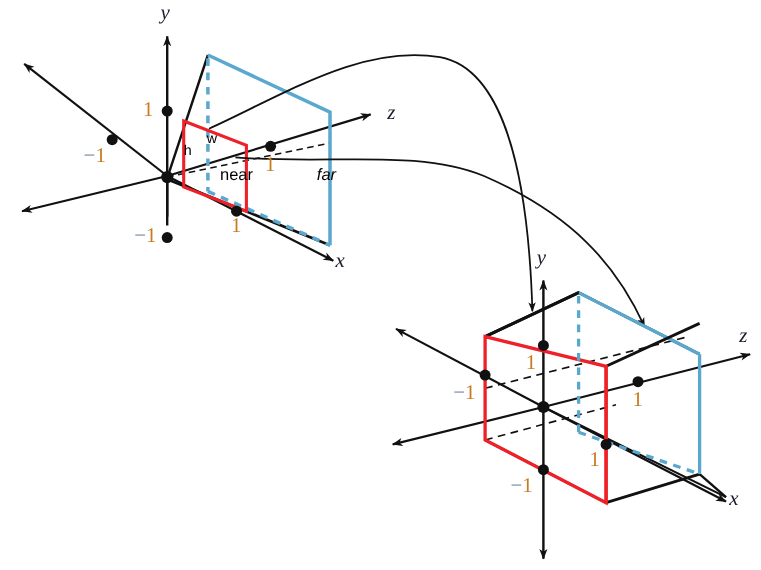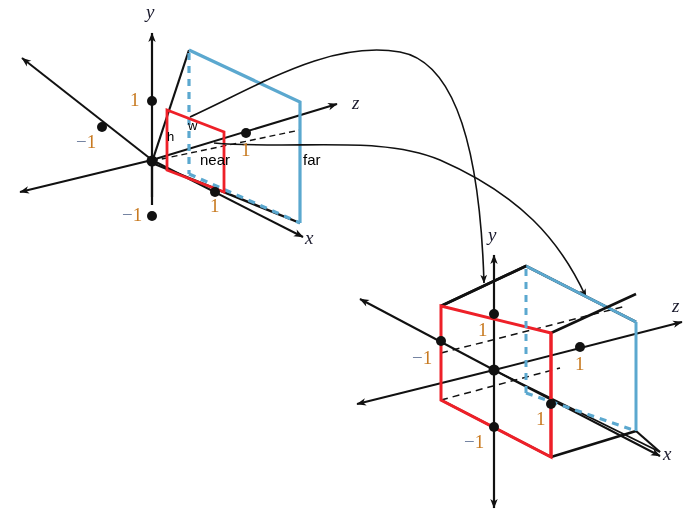--- a/index.html
+++ b/index.html
@@ -152,21 +152,21 @@
   <div class="lbl axis-lbl" style="left:352px; top:93px;">z</div>
   <div class="lbl axis-lbl" style="left:305px; top:228px;">x</div>
 
   <div class="lbl num-lbl" style="left:130px; top:90px;">1</div>
   <div class="lbl num-lbl" style="left:122px; top:205px;"><span class="minus">−</span><span>1</span></div>
   <div class="lbl num-lbl" style="left:76px; top:132px;"><span class="minus">−</span><span>1</span></div>
   <div class="lbl num-lbl" style="left:241px; top:140px;">1</div>
   <div class="lbl num-lbl" style="left:210px; top:196px;">1</div>
 
   <div class="lbl plain-lbl" style="left:200px; top:152px;">near</div>
-  <div class="lbl plain-lbl" style="left:303px; top:152px;">far</div>
+  <div class="lbl plain-lbl" style="left:288px; top:152px;font-style:italic;">far</div>
   <div class="lbl small-lbl" style="left:188px; top:119px;">w</div>
   <div class="lbl small-lbl" style="left:167px; top:130px;">h</div>
 
   <div class="lbl axis-lbl" style="left:488px; top:225px;">y</div>
   <div class="lbl axis-lbl" style="left:672px; top:296px;">z</div>
   <div class="lbl axis-lbl" style="left:663px; top:444px;">x</div>
 
   <div class="lbl num-lbl" style="left:478px; top:320px;">1</div>
   <div class="lbl num-lbl" style="left:464px; top:432px;"><span class="minus">−</span><span>1</span></div>
   <div class="lbl num-lbl" style="left:412px; top:348px;"><span class="minus">−</span><span>1</span></div>

